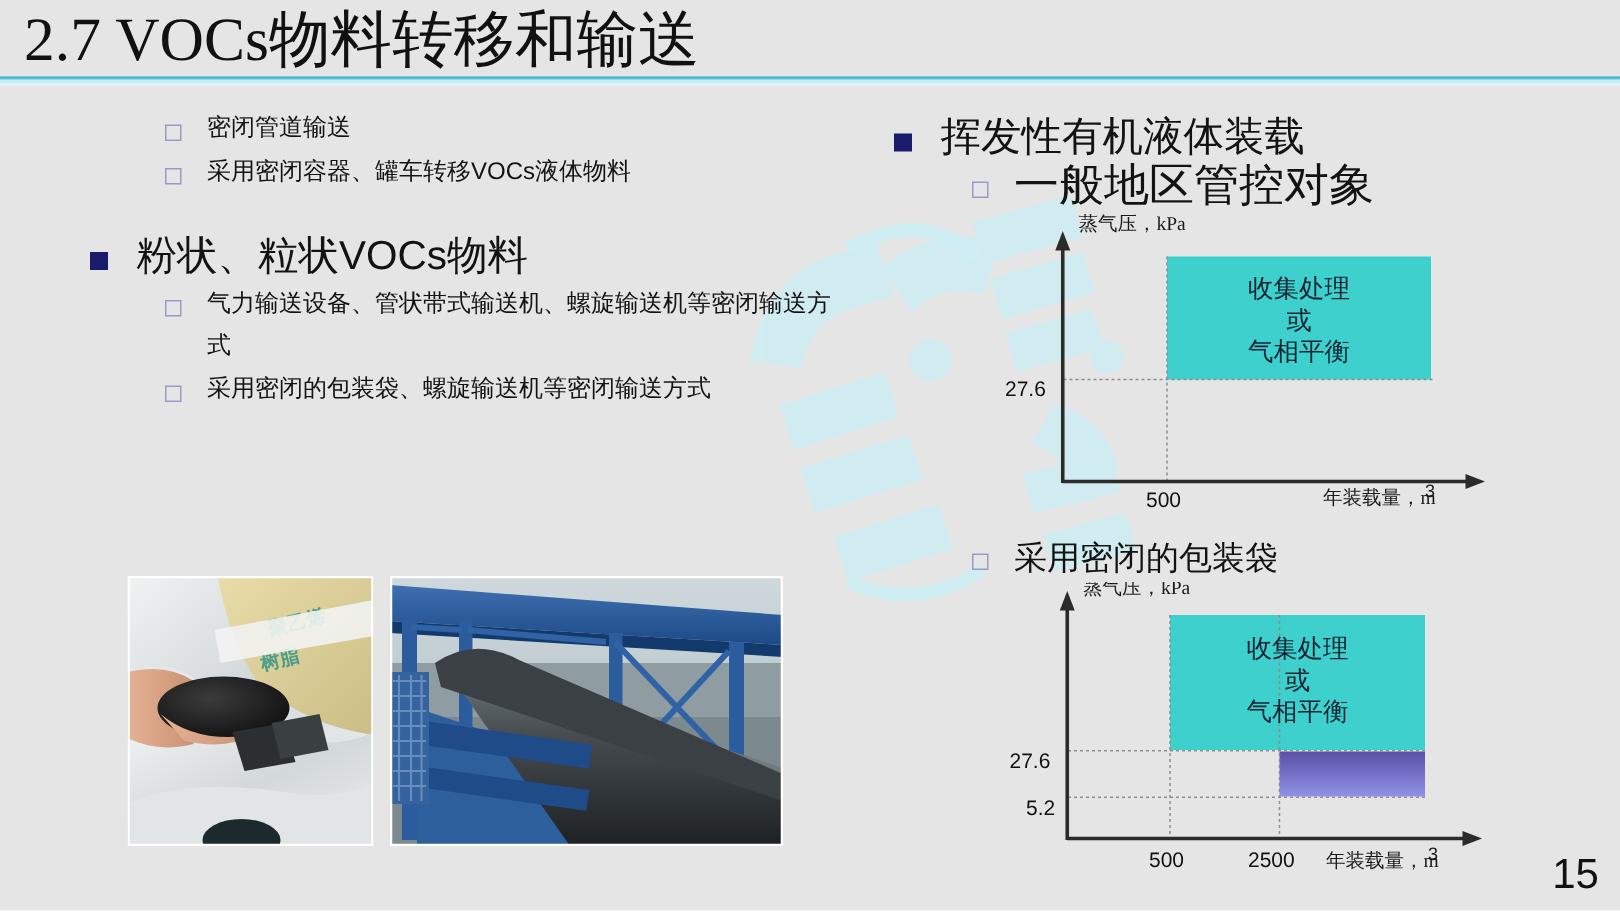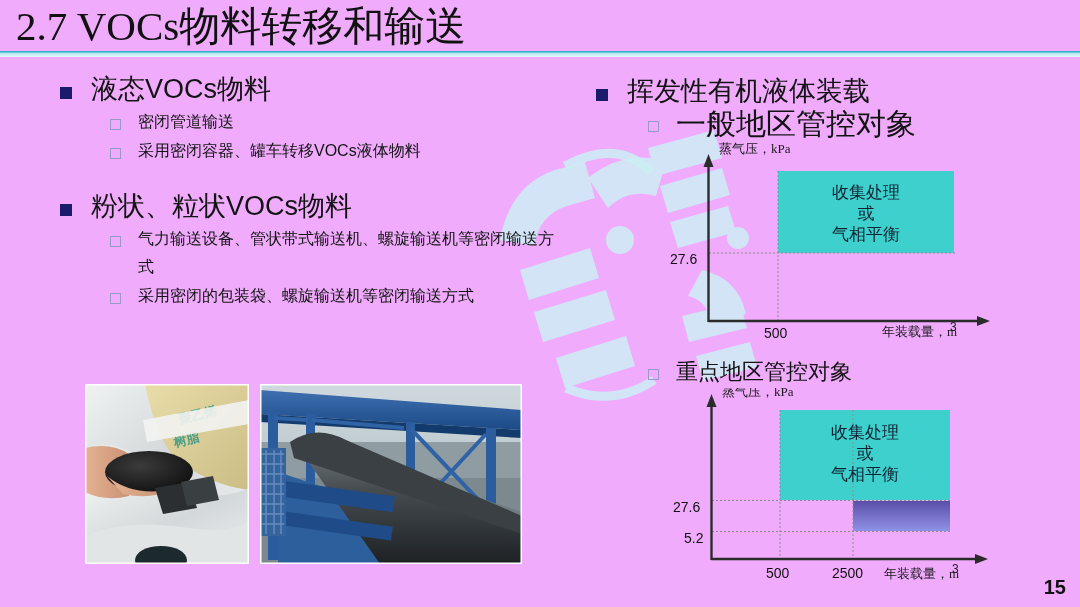--- a/index.html
+++ b/index.html
@@ -3,21 +3,21 @@
 <meta charset="utf-8">
 <style>
   html,body{margin:0;padding:0;background:#fff;}
   body{
     font-family:"Liberation Sans","DejaVu Sans",sans-serif;
     -webkit-font-smoothing:antialiased;
   }
   .slide{
     position:relative;
     width:1080px;height:607px;
-    background:#f0abfc;
+    background:#e5e5e5;
     overflow:hidden;
   }
 
   
   .watermark{
     position:absolute;
     left:470px;top:120px;
     width:340px;height:300px;
     opacity:1;
     pointer-events:none;
@@ -111,21 +111,21 @@
     font-size:14px;fill:#111111;font-weight:400;
   }
   .boxtext{
     font-family:"Liberation Serif","DejaVu Serif",serif;
     font-size:17px;fill:#123;
     text-anchor:middle;
   }
   .pagenum{
     position:absolute;
     right:14px;bottom:8px;
-    font-size:20px;font-weight:bold;color:#111;
+    font-size:28px;font-weight:normal;color:#111;
     z-index:6;
     font-family:"Liberation Sans","DejaVu Sans",sans-serif;
   }
 </style>
 </head>
 <body>
 
 <div class="slide">
 
   <svg class="watermark" viewBox="0 0 340 300">
@@ -149,24 +149,20 @@
       <path d="M96 268 q46 20 88 -8"></path>
     </g>
   </svg>
 
   <div class="title">2.7 VOCs物料转移和输送</div>
   <div class="title-rule"></div>
   <div class="title-rule2"></div>
 
   <div class="col" style="left:60px;top:72px;width:520px;">
 
-    <div class="l1">
-      <div class="mk"></div>
-      <div class="tx">液态VOCs物料</div>
-    </div>
 
     <div class="indent1">
       <div class="l2">
         <div class="mk"></div>
         <div class="tx">密闭管道输送</div>
       </div>
       <div class="l2">
         <div class="mk"></div>
         <div class="tx" style="max-width:420px;">采用密闭容器、罐车转移VOCs液体物料</div>
       </div>
@@ -318,21 +314,21 @@
 
       <text class="boxtext" x="206" y="58">收集处理</text>
       <text class="boxtext" x="206" y="79">或</text>
       <text class="boxtext" x="206" y="100">气相平衡</text>
     </svg>
   </div>
 
   <div class="col" style="left:648px;top:358px;">
     <div class="l2">
       <div class="mk"></div>
-      <div class="tx" style="font-size:22px;">重点地区管控对象</div>
+      <div class="tx" style="font-size:22px;">采用密闭的包装袋</div>
     </div>
   </div>
 
   <div class="chart" style="left:662px;top:388px;width:340px;height:208px;">
     <svg viewBox="0 0 340 208" width="340" height="208">
       <defs>
         <linearGradient id="purpleGrad" x1="0" y1="0" x2="0" y2="1">
           <stop offset="0%" stop-color="#5a4fa8"></stop>
           <stop offset="100%" stop-color="#8f92e6"></stop>
         </linearGradient>

